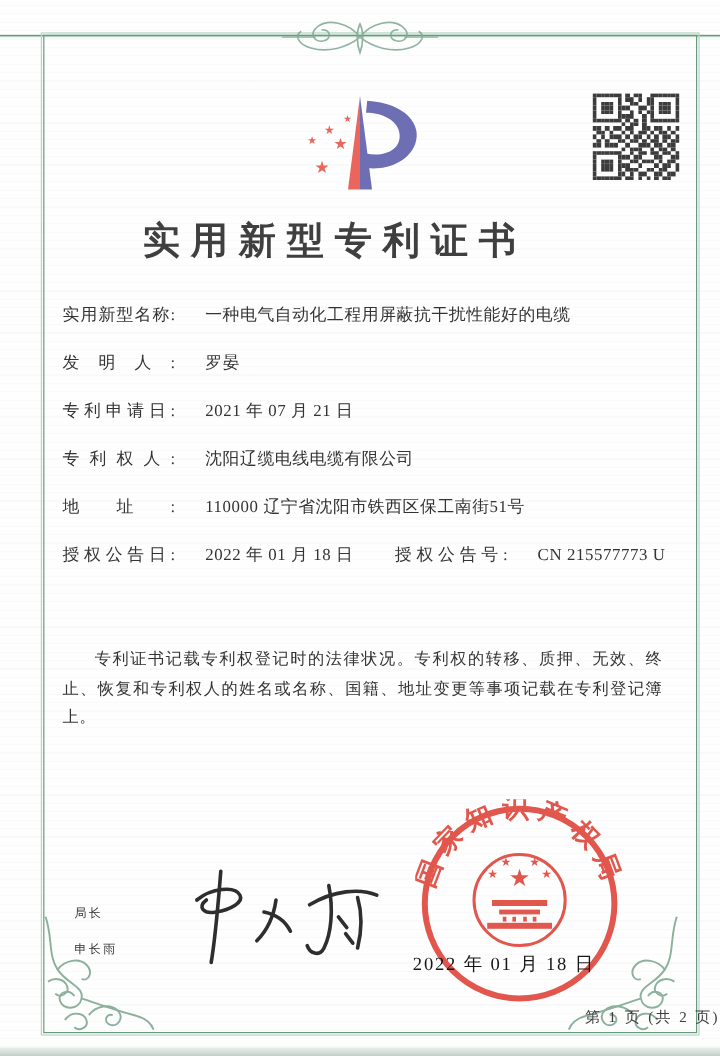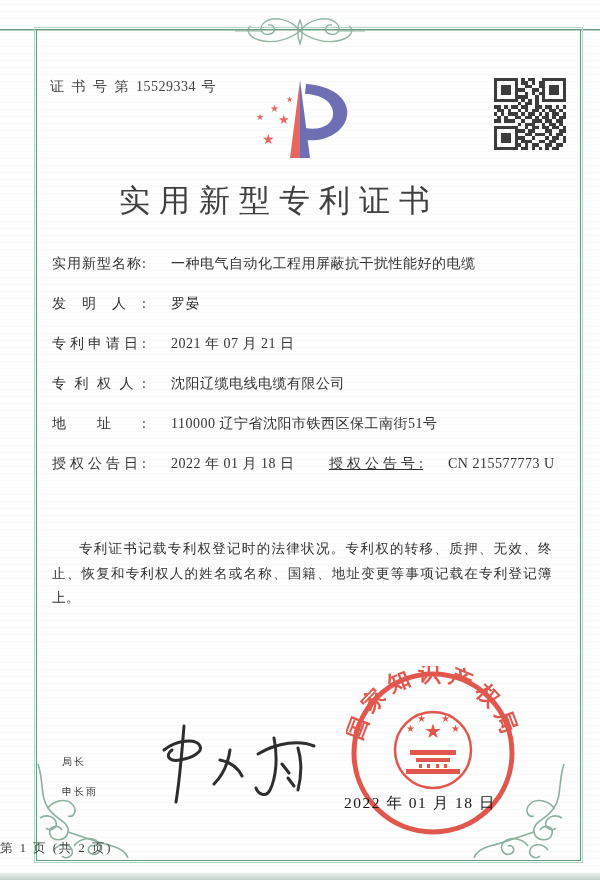--- a/index.html
+++ b/index.html
@@ -50,57 +50,57 @@
   .qr{
     position:absolute;left:494px;top:78px;
     width:72px;height:72px;
     display:grid;grid-template-columns:repeat(21,1fr);grid-auto-rows:1fr;
   }
   .qr div{background:transparent;}
   .qr div.on{background:#3c3c3c;}
 
   .title{
     position:absolute;left:0;top:180px;width:558px;
-    text-align:center;font-size:31px;font-weight:400;
+    text-align:center;font-size:31px;font-weight:700;
     letter-spacing:9px;color:#3f3f3f;
   }
 
   .fields{position:absolute;left:52px;top:255px;width:505px;font-size:14px;color:#333;}
   .field-row{margin-bottom:22px;line-height:18px;white-space:nowrap;}
   .lbl{
     display:inline-block;width:94px;
     text-align:justify;text-align-last:justify;
     vertical-align:top;letter-spacing:0;
   }
   .val{margin-left:25px;letter-spacing:0.5px;}
   .field-row.double .val.first{display:inline-block;width:158px;}
   .field-row.double .lbl2{
     display:inline-block;width:94px;
-    text-align:justify;text-align-last:justify;vertical-align:top;text-decoration:underline;
+    text-align:justify;text-align-last:justify;vertical-align:top;
   }
 
   .paragraphs{
     position:absolute;left:52px;top:537px;width:500px;
     font-size:13.5px;line-height:1.82;color:#333;
     text-align:justify;
   }
   .paragraphs p{text-indent:2em;letter-spacing:0.5px;}
 
   .officer{position:absolute;left:62px;top:747px;font-size:10px;color:#333;line-height:30px;letter-spacing:2px;}
   .signature{position:absolute;left:138px;top:720px;}
 
   .seal{position:absolute;left:346px;top:666px;opacity:0.92;}
   .seal-date{
     position:absolute;left:344px;top:793px;
     font-size:15.5px;color:#161616;letter-spacing:1.5px;white-space:nowrap;
   }
 
   .footer{
     position:absolute;left:0;top:840px;width:600px;
-    text-align:left;font-size:12.5px;color:#3c3c3c;letter-spacing:2px;
+    text-align:right;font-size:12.5px;color:#3c3c3c;letter-spacing:2px;
   }
   .photo-edge{
     position:absolute;left:0;bottom:0;width:600px;height:7px;
     background:linear-gradient(180deg, rgba(175,195,185,0.25), rgba(150,170,160,0.55));
   }
 </style>
 </head>
 <body>
 
 <div class="page">
@@ -133,25 +133,20 @@
     <g fill="none" stroke="#7fa892" stroke-width="1.6" opacity="0.9">
       <path d="M4 2 C10 20 6 34 14 46 C22 58 36 60 34 70 C32 80 18 80 16 72 C14 64 24 62 28 68"></path>
       <path d="M14 46 C20 38 32 36 38 42 C44 48 40 56 34 54"></path>
       <path d="M34 70 C46 74 62 80 78 84 C86 86 92 90 94 96"></path>
       <path d="M40 84 C46 76 58 74 64 80 C70 86 64 94 58 92 C52 90 54 82 60 84"></path>
       <path d="M20 88 C26 80 36 82 38 88 C40 94 32 98 28 94"></path>
       <path d="M6 56 C12 52 20 54 22 60 C24 66 16 70 12 66"></path>
     </g>
   </svg>
 
-  <div class="cert-no">
-    <span>证 书 号 第</span>
-    <span class="num">15529334</span>
-    <span>号</span>
-  </div>
 
   <svg class="logo" width="104" height="86" viewBox="0 0 104 86">
     <g>
       <polygon points="50,2 40,80 50,80" fill="#ea655c"></polygon>
       <polygon points="50,2 60,80 50,80" fill="#6e6eb4"></polygon>
       <path d="M56 6 C88 8 102 26 96 42 C90 58 70 64 56 62 L55 50 C72 53 84 46 83 34 C82 22 68 16 55 16 Z" fill="#6e6eb4"></path>
     </g>
     <g fill="#ea655c" font-family="'DejaVu Sans',sans-serif">
       <text x="36" y="24" font-size="8">★</text>
       <text x="20" y="34" font-size="10">★</text>

